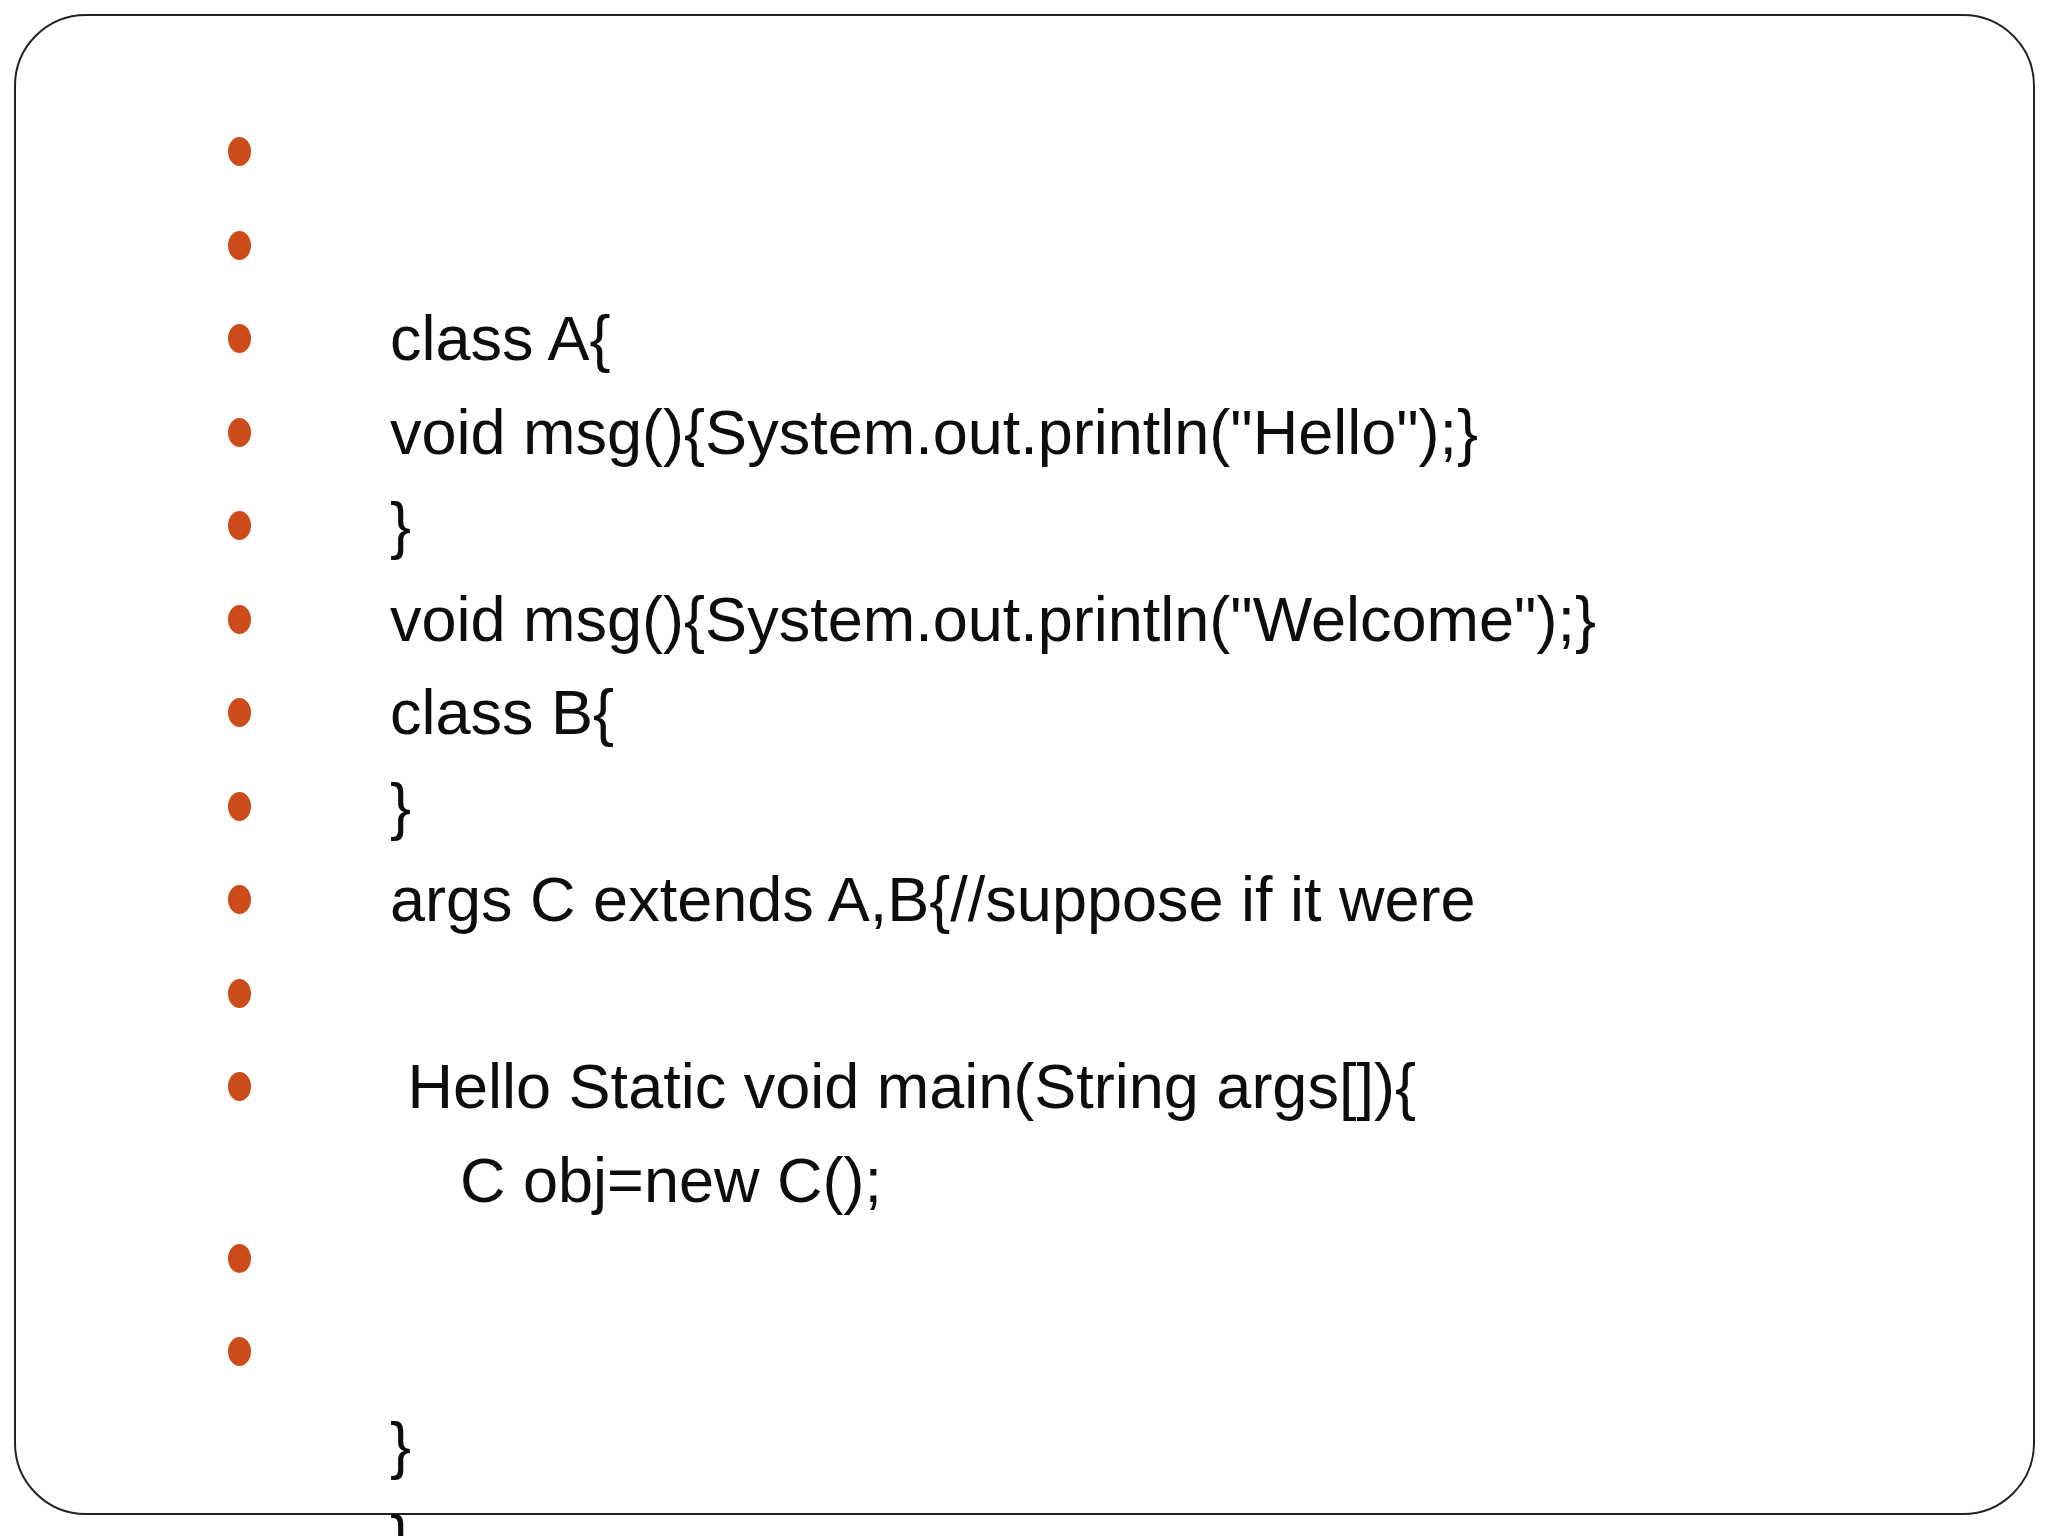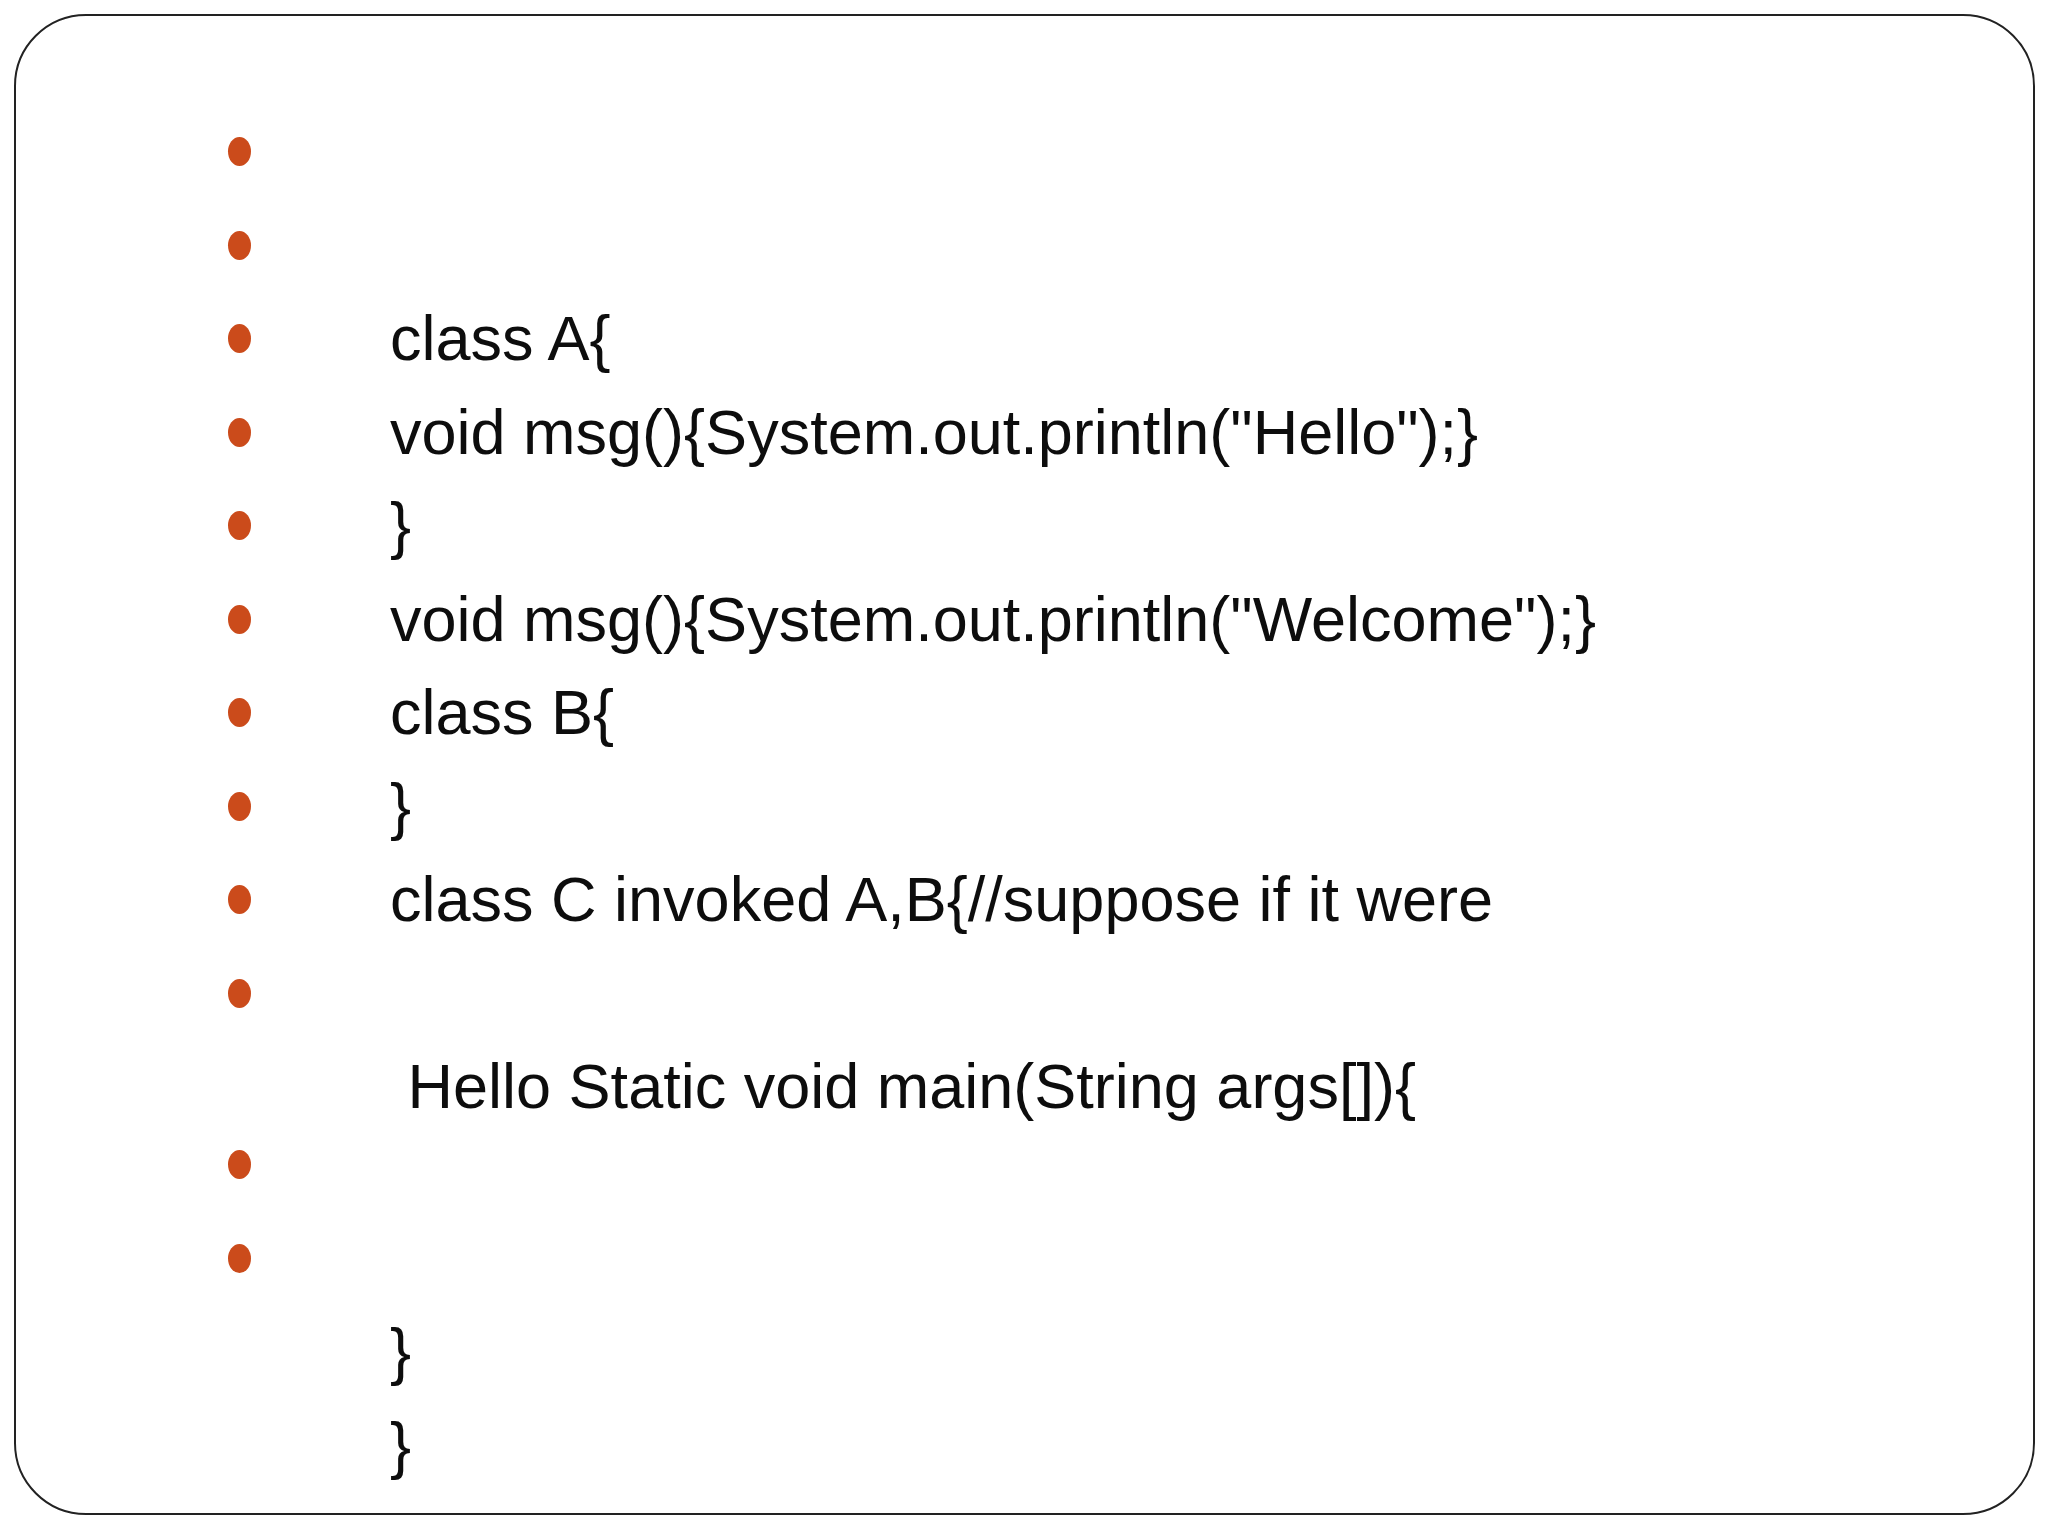--- a/index.html
+++ b/index.html
@@ -83,29 +83,33 @@
     <li>
       <span class="bullet"></span>
       <span class="code">class B{</span>
     </li>
     <li>
       <span class="bullet"></span>
       <span class="code">}</span>
     </li>
     <li>
       <span class="bullet"></span>
-      <span class="code">class C invoked A,B{//suppose if it were</span>
+      <span class="code">args C extends A,B{//suppose if it were</span>
     </li>
     <li>
       <span class="bullet"></span>
       <span class="code"></span>
     </li>
     <li>
       <span class="bullet"></span>
       <span class="code"> Hello Static void main(String args[]){</span>
+    </li>
+    <li>
+      <span class="bullet"></span>
+      <span class="code">    C obj=new C();</span>
     </li>
     <li>
       <span class="bullet"></span>
     </li>
     <li class="spacer"></li>
     <li>
       <span class="bullet"></span>
       <span class="code">}</span>
     </li>
     <li>

